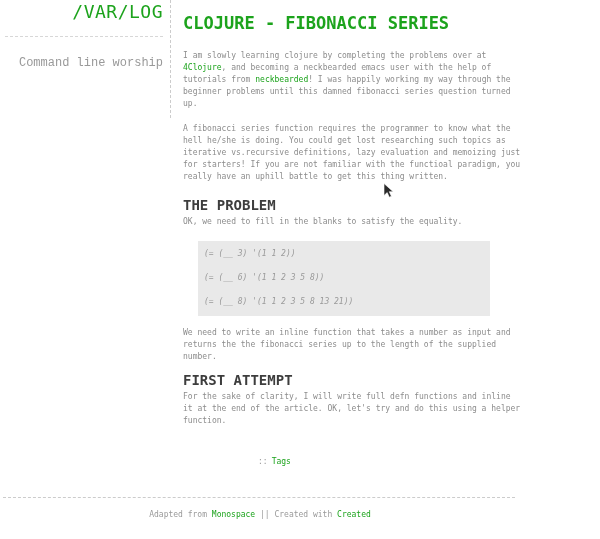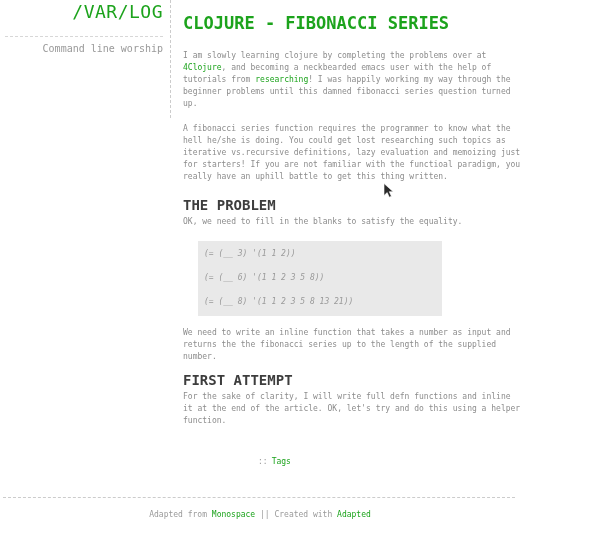--- a/index.html
+++ b/index.html
@@ -15,38 +15,38 @@
     position: absolute; left: 0; top: 0; width: 171px; height: 118px;
     border-right: 1px dashed #cccccc;
     text-align: right; padding-right: 7px;
   }
   .site-title {
     margin-top: 0; font-size: 18px; line-height: 24px;
     font-weight: normal; color: #1CA31C; text-decoration: none; display: block;
     letter-spacing: 0.5px;
   }
   .sidebar-rule { margin: 12px 0 0 5px; border-top: 1px dashed #d7d7d7; height: 0; }
-  .tagline { margin-top: 6px; font-size: 10px; line-height: 12px; color: #999999; }
+  .tagline { margin-top: 20px; font-size: 12px; line-height: 12px; color: #999999; font-family: Liberation Mono, monospace; }
 
   
   .main { position: absolute; left: 183px; top: 8px; width: 346px; color: #8c8c8c; font-size: 8px; line-height: 12px; }
   .article-title {
     margin: 5px 0 0; font-size: 17px; line-height: 20px;
     font-weight: bold; color: #1CA31C; text-decoration: none; display: block;
   }
   .date { margin-top: 10px; font-size: 8px; line-height: 12px; color: #8c8c8c; }
   p.body-text { white-space: pre-line; font-size: 8px; line-height: 12px; color: #8c8c8c; }
   .p-intro { margin-top: 17px; }
   .p-2 { margin-top: 13px; }
   .section-heading { margin-top: 13px; font-size: 14px; line-height: 18px; font-weight: bold; color: #3d3d3d; }
   .h-first { margin-top: 8px; }
   .p-tight { margin-top: 2px; }
   .p-after-code { margin-top: 11px; }
   .code-block {
-    margin: 13px 0 0 15px; width: 244px;
+    margin: 13px 0 0 15px; width: 292px;
     padding: 7px 7px 8px 6px;
     background: #e9e9e9; color: #999999;
     font-family: "DejaVu Sans Mono", monospace;
     font-size: 8px; line-height: 12px; font-style: italic;
     white-space: pre;
   }
   a.link { color: #1CA31C; text-decoration: none; cursor: pointer; }
   .tags-line { margin: 29px 0 16px 75px; font-size: 8px; line-height: 12px; }
   .tags-prefix { color: #9a9a9a; margin-right: 4px; }
 
@@ -70,21 +70,21 @@
     <a class="site-title" href="#">/VAR/LOG</a>
     <div class="sidebar-rule"></div>
     <div class="tagline">Command line worship</div>
   </aside>
 
   <main class="main">
     <a class="article-title" href="#">CLOJURE - FIBONACCI SERIES</a>
 
     <p class="body-text p-intro"><span>I am slowly learning clojure by completing the problems over at
 </span><a class="link" href="#">4Clojure</a><span>, and becoming a neckbearded emacs user with the help of
-tutorials from </span><a class="link" href="#">researching</a><span>! I was happily working my way through the
+tutorials from </span><a class="link" href="#">neckbearded</a><span>! I was happily working my way through the
 beginner problems until this damned fibonacci series question turned
 up.</span></p>
 
     <p class="body-text p-2">A fibonacci series function requires the programmer to know what the
 hell he/she is doing. You could get lost researching such topics as
 iterative vs.recursive definitions, lazy evaluation and memoizing just
 for starters! If you are not familiar with the functioal paradigm, you
 really have an uphill battle to get this thing written.</p>
 
     <h3 class="section-heading">THE PROBLEM</h3>
@@ -105,19 +105,19 @@
 it at the end of the article. OK, let's try and do this using a helper
 function.</p>
 
     <div class="tags-line">
       <span class="tags-prefix">::</span><a class="link" href="#">Tags</a>
     </div>
   </main>
 
   <div class="footer-rule"></div>
 
-  <footer class="footer"><span>Adapted from </span><a class="link" href="#">Monospace</a><span> || Created with </span><a class="link" href="#">Adapted</a></footer>
+  <footer class="footer"><span>Adapted from </span><a class="link" href="#">Monospace</a><span> || Created with </span><a class="link" href="#">Created</a></footer>
 
   <svg class="cursor" viewBox="0 0 11 16" xmlns="http://www.w3.org/2000/svg">
     <path d="M1,0.5 L1,12.5 L4.2,9.6 L6.3,14.2 L8.4,13.2 L6.3,8.7 L10.2,8.7 Z" fill="#2a2a2a" stroke="#ffffff" stroke-width="0.6"></path>
   </svg>
 
 </div>
 
 </body></html>

